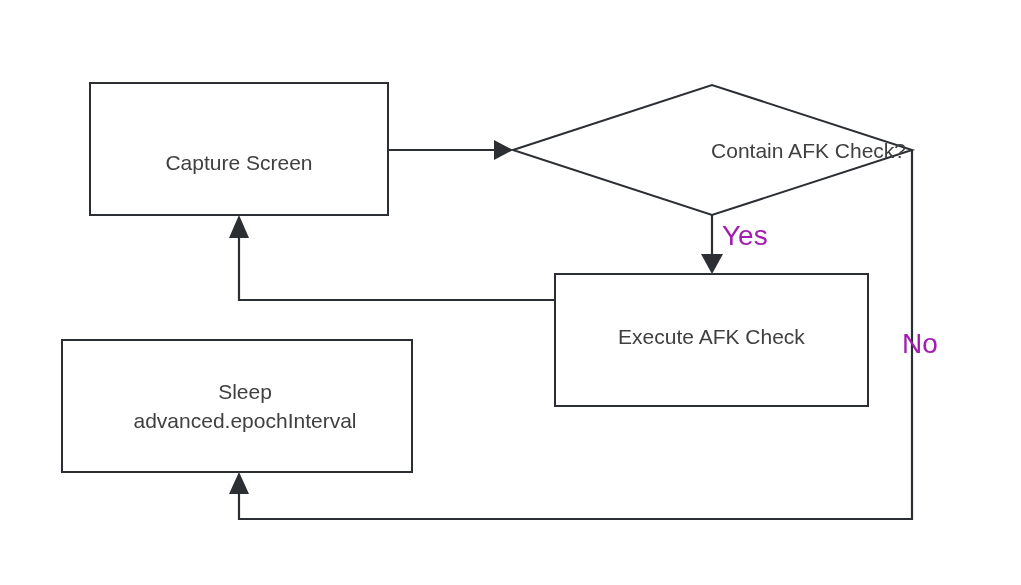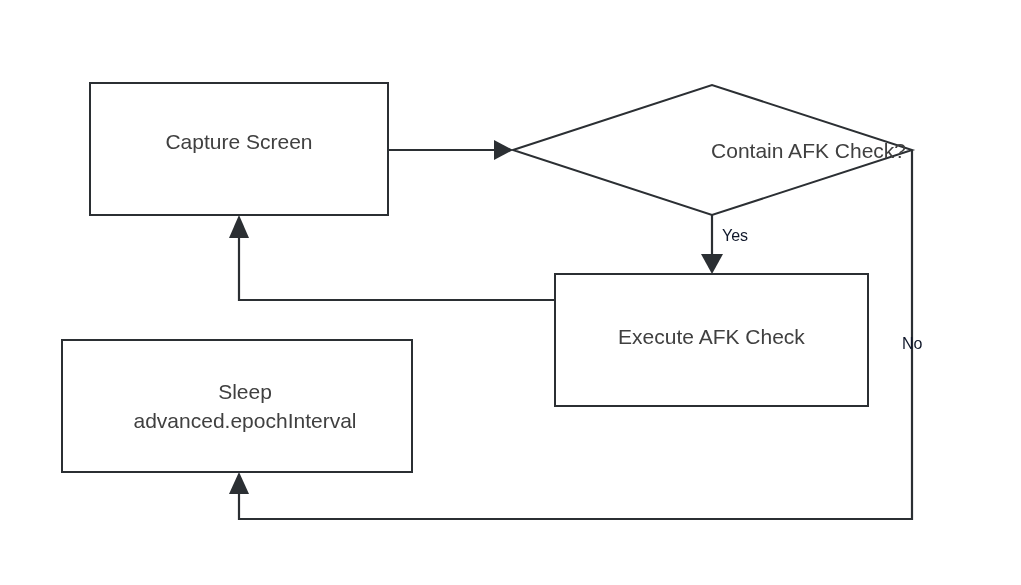--- a/index.html
+++ b/index.html
@@ -51,28 +51,28 @@
     text-align: center;
     white-space: pre;
     pointer-events: none;
     display: flex;
     align-items: center;
     justify-content: center;
     flex-direction: column;
   }
   .edge-label {
     position: absolute;
-    color: #0f172a;
+    color: #a21caf;
     font-family: "Liberation Sans", sans-serif;
-    font-size: 16px;
+    font-size: 28px;
     line-height: 24px;
     white-space: nowrap;
   }
   
-  #label-capture-screen { left: 90px;  top: 67px;  width: 298px; height: 148px; }
+  #label-capture-screen { left: 90px;  top: 88px;  width: 298px; height: 148px; }
   #label-contain-afk    { left: 507px; top: 85px;  width: 399px; height: 130px; align-items: flex-end; }
   #label-execute-afk    { left: 555px; top: 270px; width: 313px; height: 132px; }
   #label-sleep          { left: 70px;  top: 340px; width: 350px; height: 132px; }
   
   #label-yes { left: 722px; top: 224px; }
   #label-no  { left: 902px; top: 332px; }
 </style>
 </head>
 <body>
 

